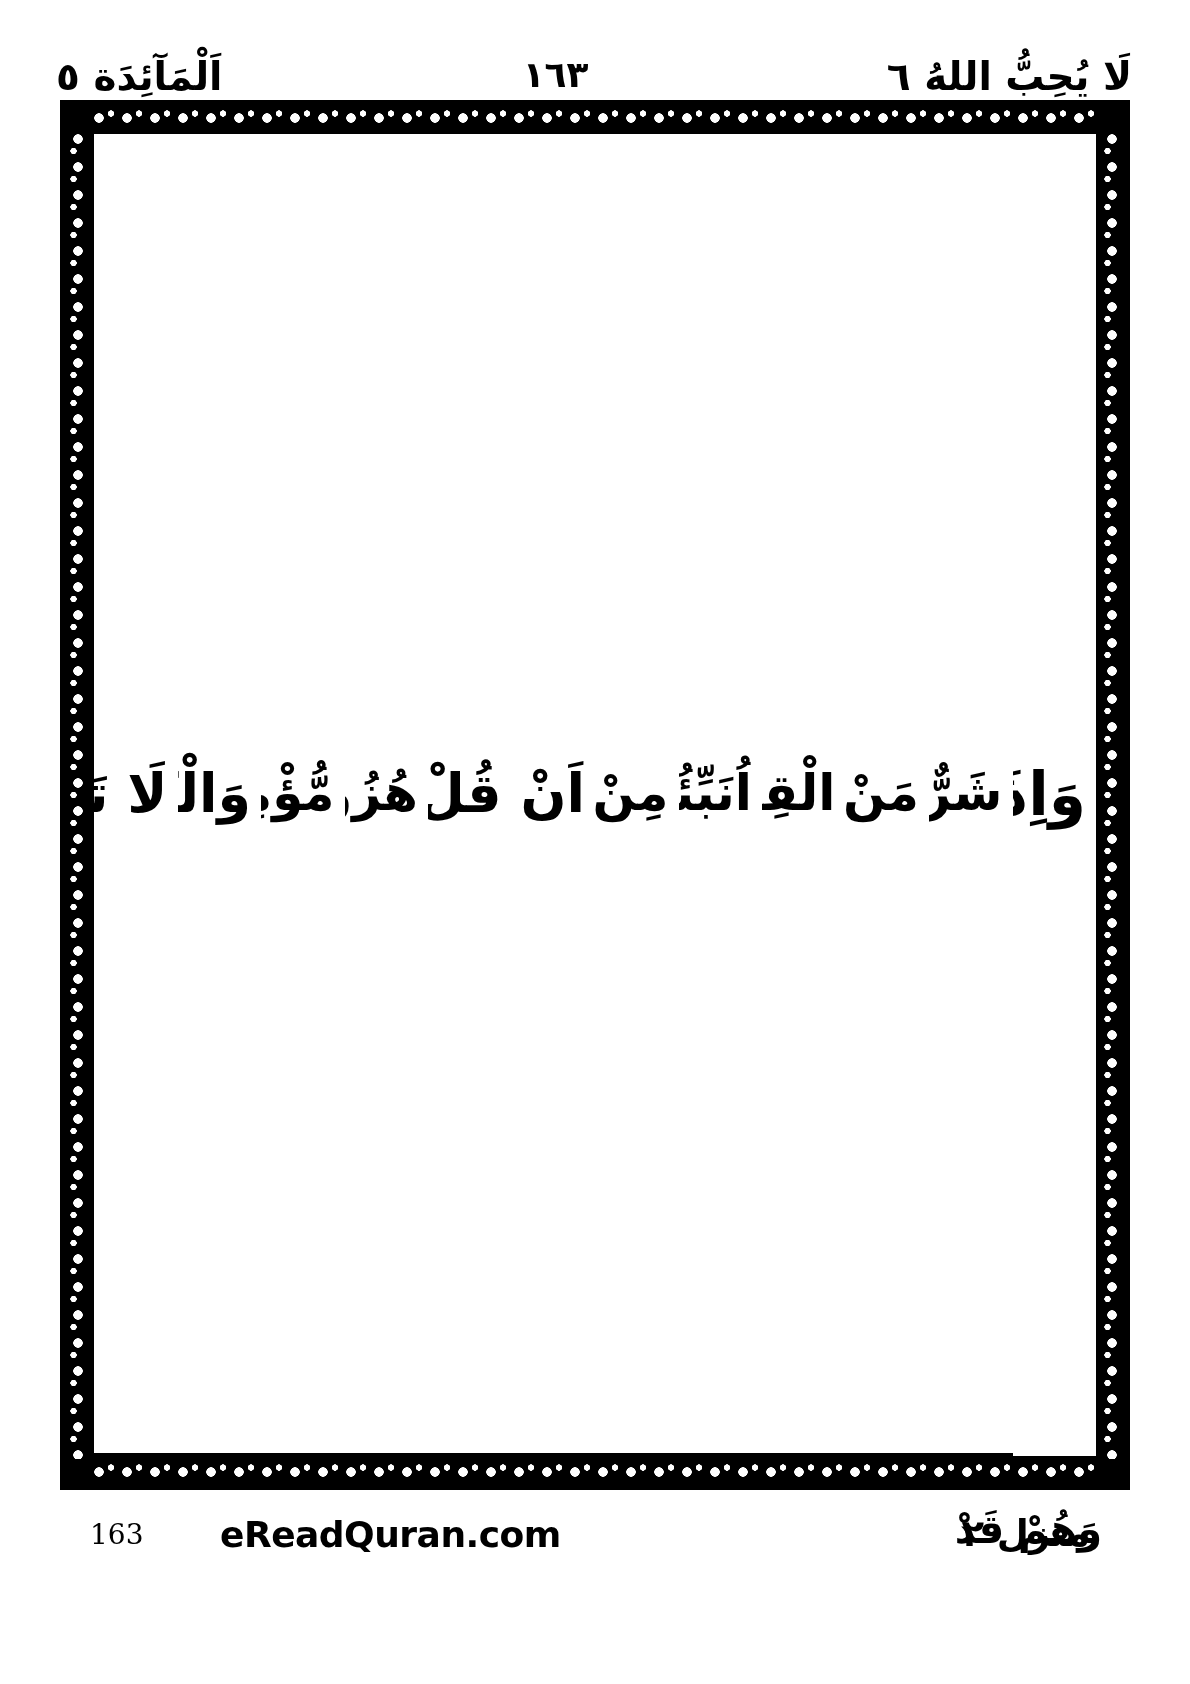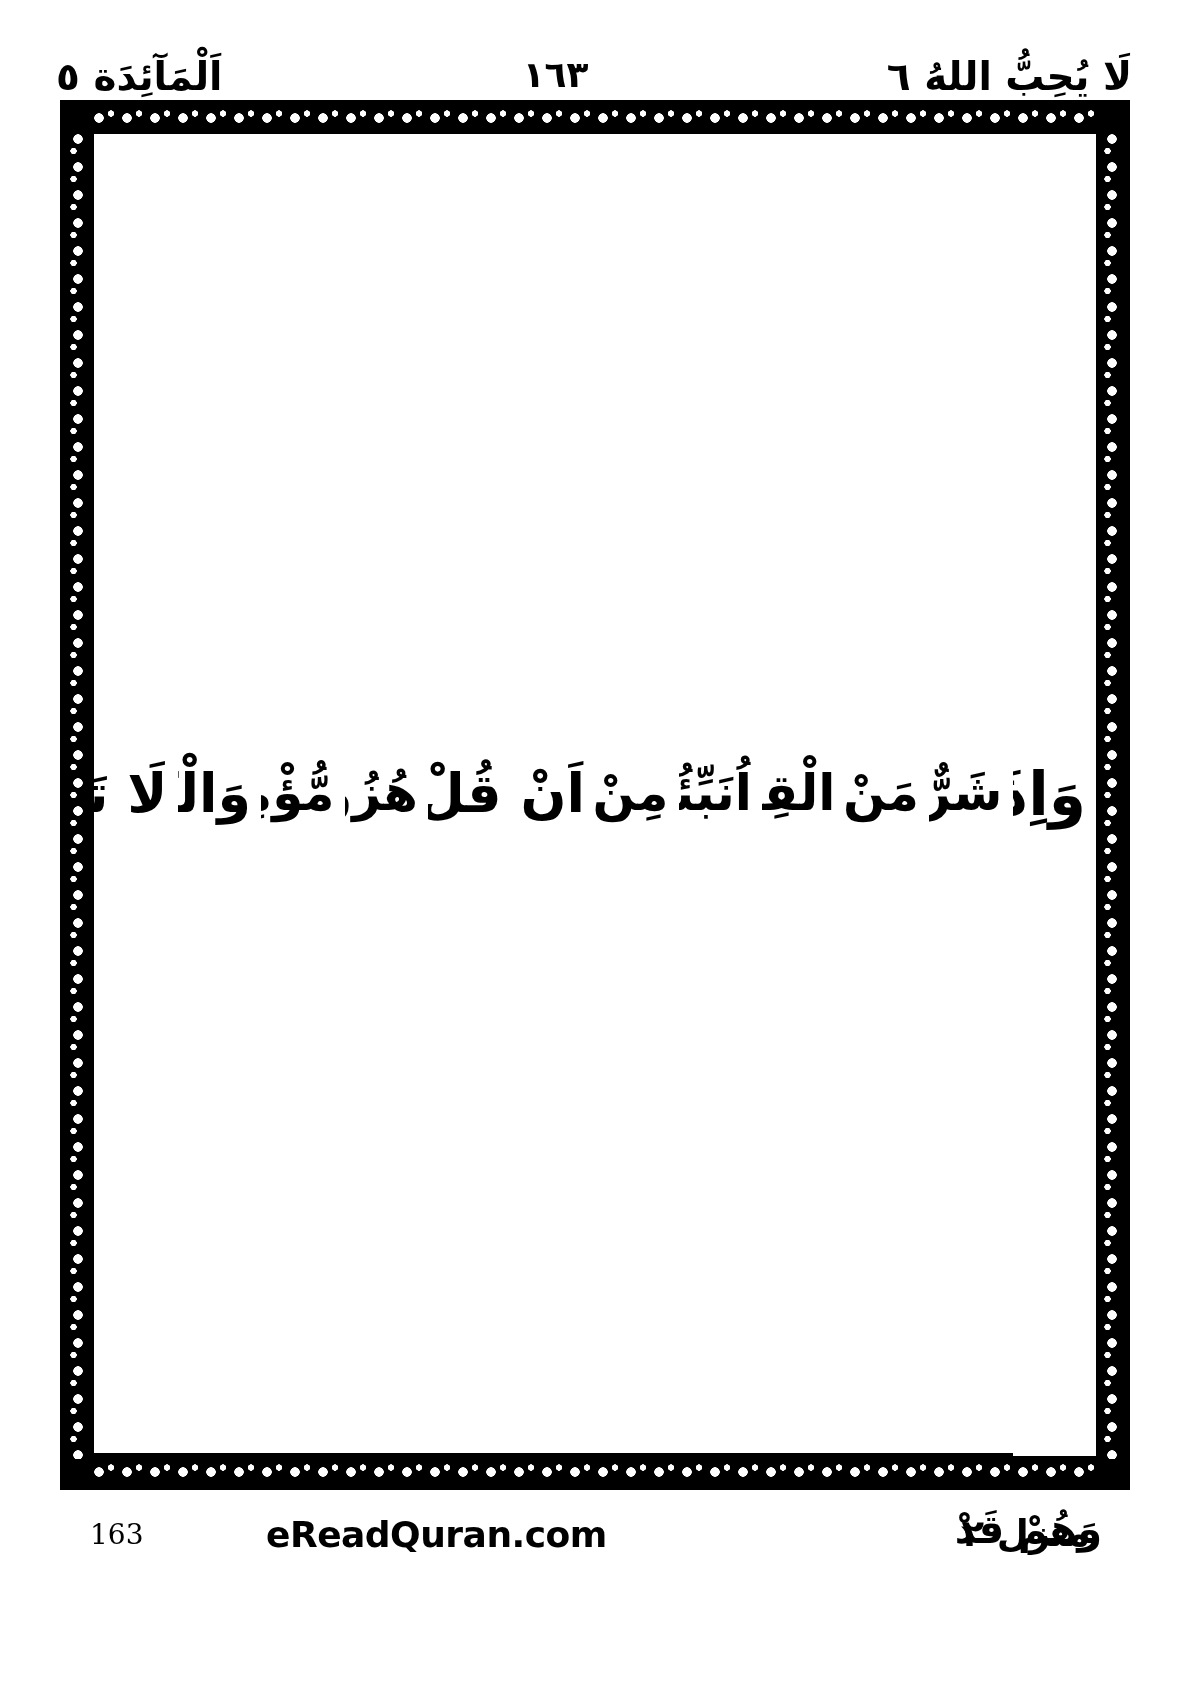--- a/index.html
+++ b/index.html
@@ -176,21 +176,20 @@
   }
   .foot-site {
     position: absolute;
     left: 160px;
     top: 14px;
     font-family: "DejaVu Sans", "Liberation Sans", sans-serif;
     font-weight: 700;
     font-size: 36px;
     letter-spacing: -0.5px;
     direction: ltr;
-    margin-left: 46px;
   }
   .foot-pageno {
     position: absolute;
     left: 30px;
     top: 18px;
     font-family: "DejaVu Serif", "Liberation Serif", serif;
     font-size: 28px;
     direction: ltr;
   }
 </style>

